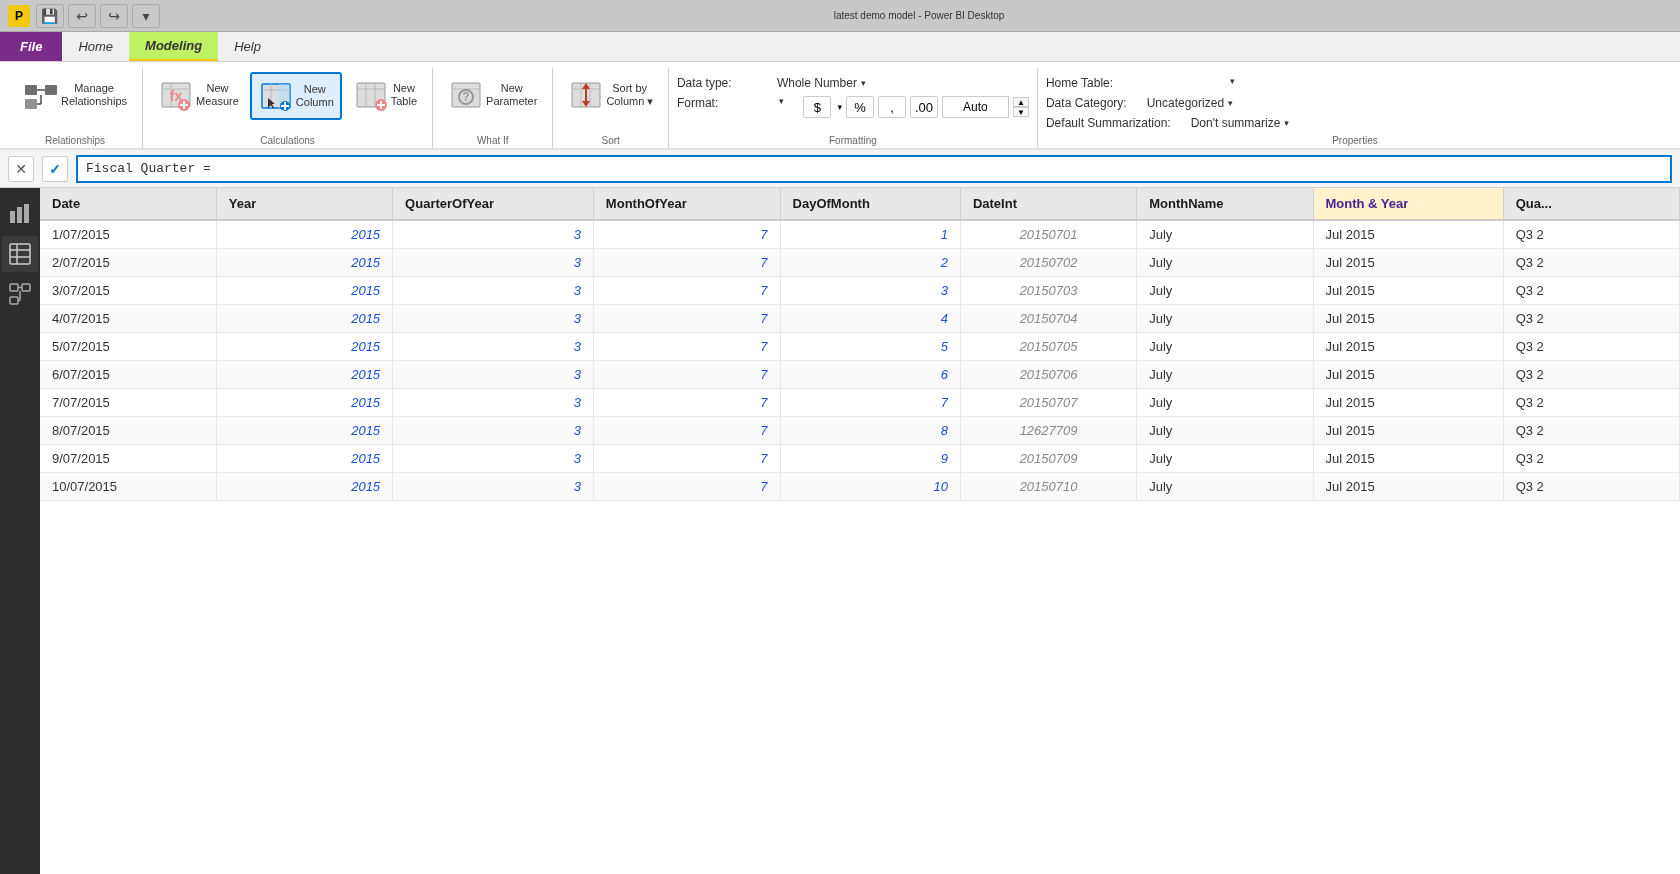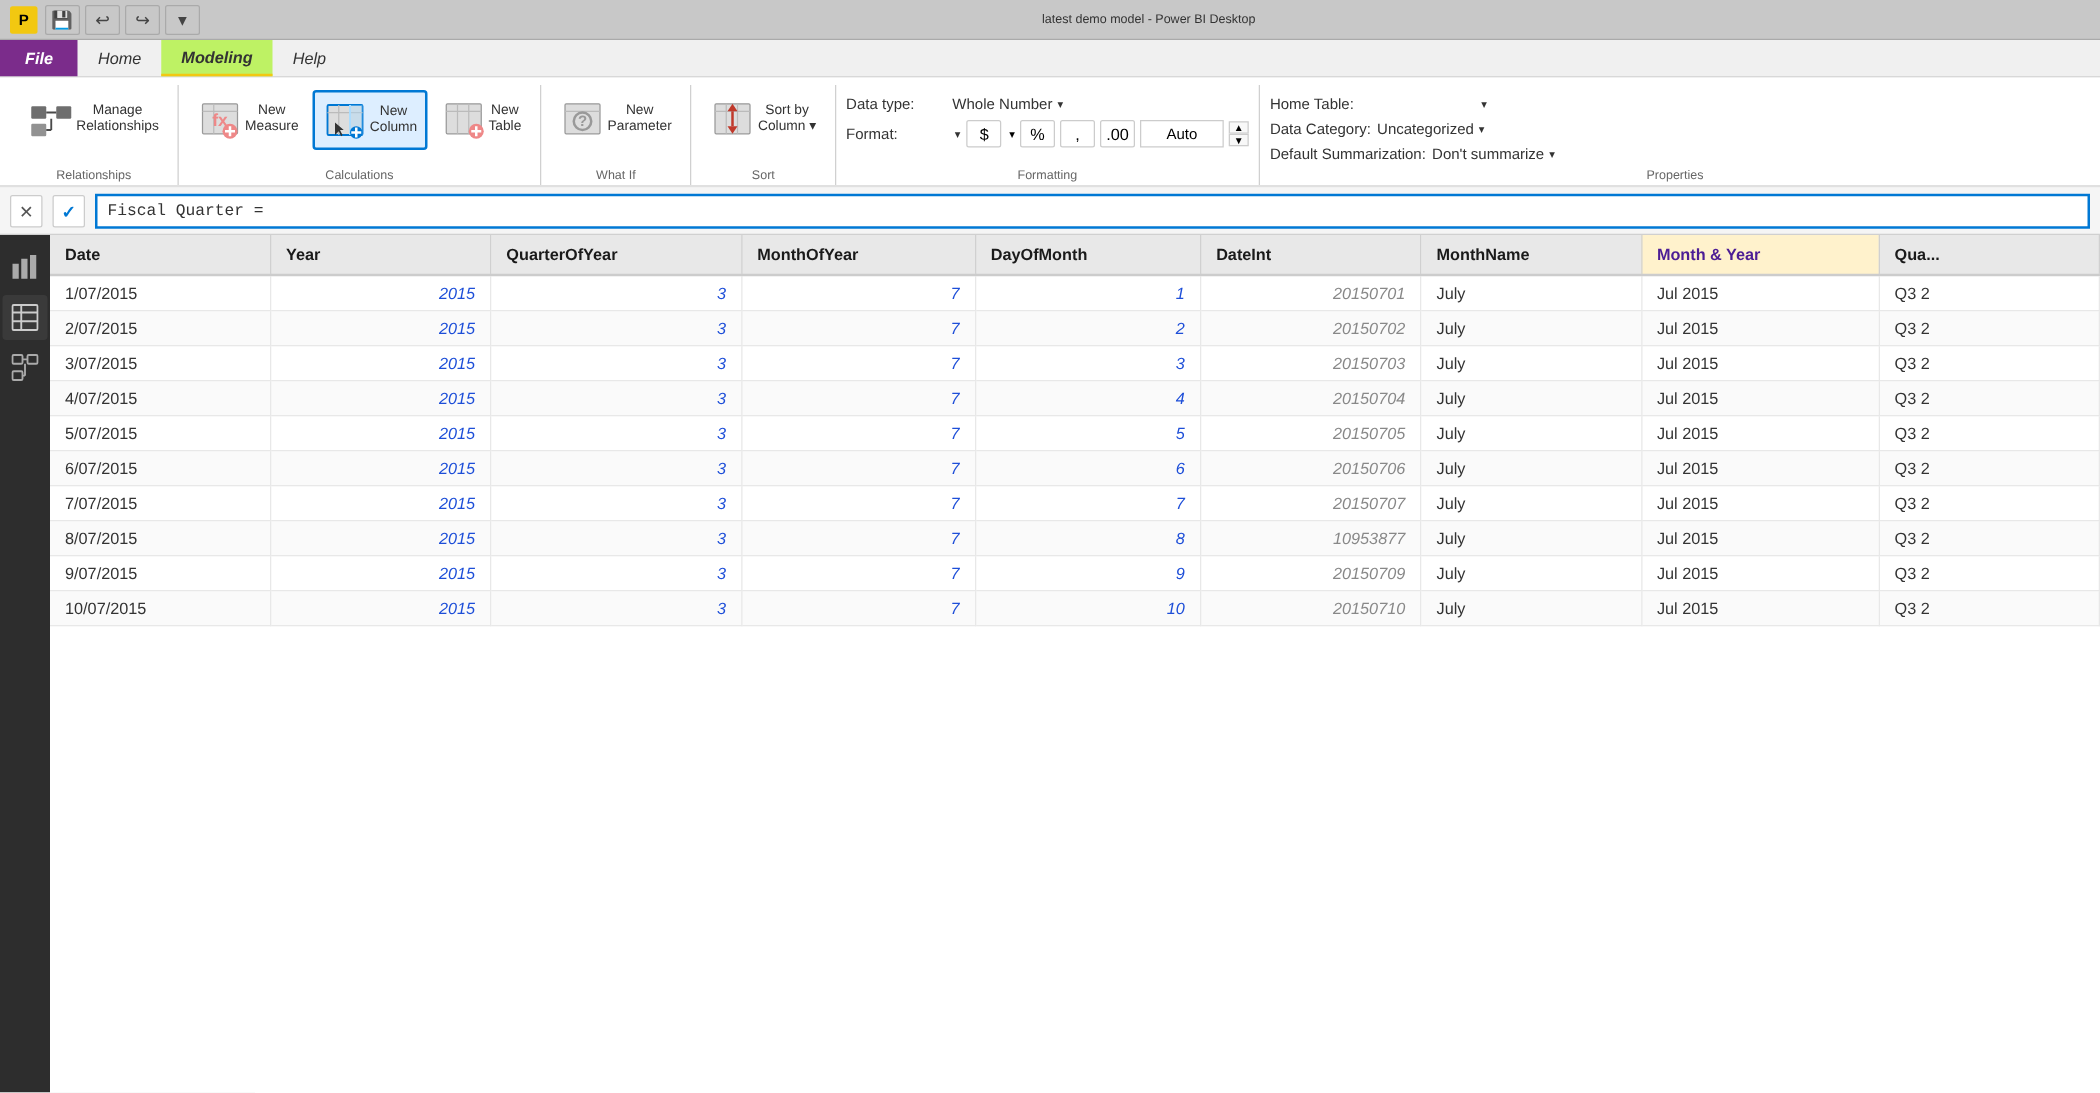--- a/index.html
+++ b/index.html
@@ -109,21 +109,21 @@
     .ribbon-btn-icon {
       width: 36px; height: 36px;
       display: flex; align-items: center; justify-content: center;
       font-size: 22px;
     }
     .ribbon-btn-label {
       font-size: 11px; text-align: center; line-height: 1.2;
       white-space: nowrap;
     }
     .prop-row {
-      display: flex; align-items: center; gap: 5px;
+      display: flex; align-items: flex-start; gap: 20px;
     }
     .prop-label { font-size: 12px; color: #333; min-width: 80px; }
     .prop-dropdown {
       display: flex; align-items: center; gap: 2px;
       cursor: pointer; font-size: 12px; color: #333;
     }
     .format-controls {
       display: flex; align-items: center; gap: 4px;
     }
     .format-btn {
@@ -227,21 +227,21 @@
       border-right: 1px solid #e8e8e8;
       white-space: nowrap;
       color: #333;
     }
     td.number {
       text-align: right;
       color: #1d4ed8;
       font-style: italic;
     }
     td.dateint {
-      text-align: right;
+      text-align: center;
       color: #888;
       font-style: italic;
     }
     tr:nth-child(even) td { background: #fafafa; }
 
     .chevron { font-size: 9px; margin-left: 2px; }
   </style>
 </head>
 <body>
 
@@ -568,21 +568,21 @@
             <td>July</td>
             <td>Jul 2015</td>
             <td>Q3 2</td>
           </tr>
           <tr>
             <td>8/07/2015</td>
             <td class="number">2015</td>
             <td class="number">3</td>
             <td class="number">7</td>
             <td class="number">8</td>
-            <td class="dateint">10953877</td>
+            <td class="dateint">12627709</td>
             <td>July</td>
             <td>Jul 2015</td>
             <td>Q3 2</td>
           </tr>
           <tr>
             <td>9/07/2015</td>
             <td class="number">2015</td>
             <td class="number">3</td>
             <td class="number">7</td>
             <td class="number">9</td>

